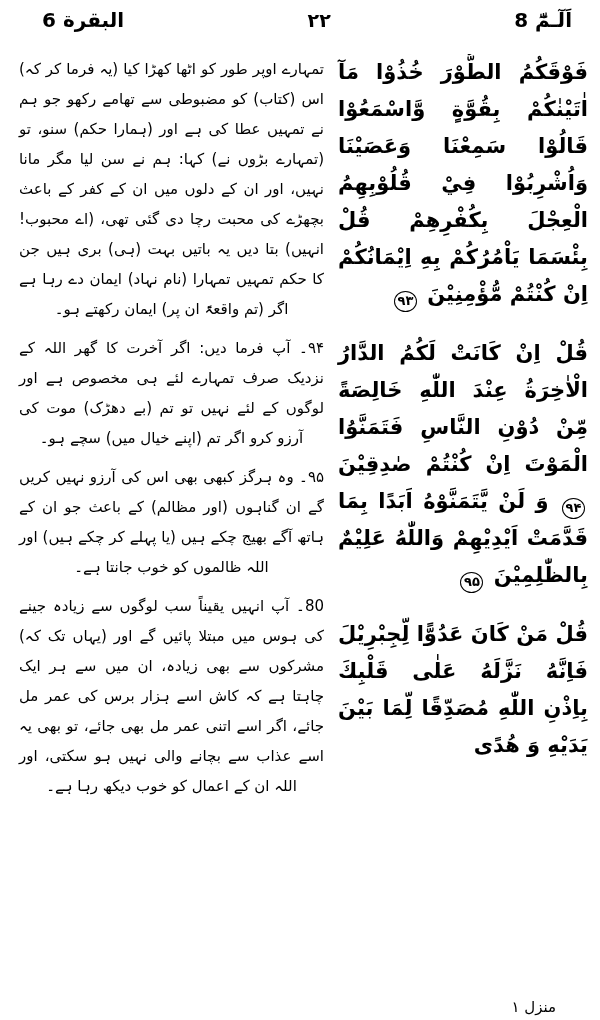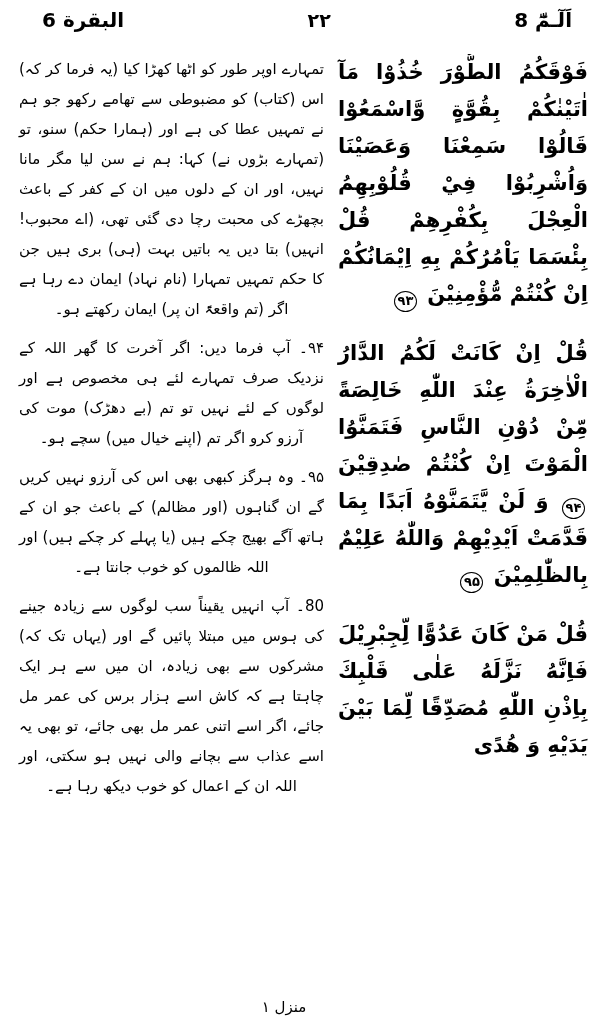--- a/index.html
+++ b/index.html
@@ -68,21 +68,21 @@
     line-height: 30px;
     text-align: justify;
     text-align-last: center;
     font-weight: normal;
   }
   .t-para { margin: 0 0 9px 7px; }
   
   .manzil {
     position: absolute;
     left: 12px; right: 44px; bottom: 4px;
-    text-align: center;
+    text-align: right;
     font-size: 15px;
     direction: rtl;
   }
 </style>
 </head>
 <body>
 
 <div class="page">
 
   <header class="page-header">

